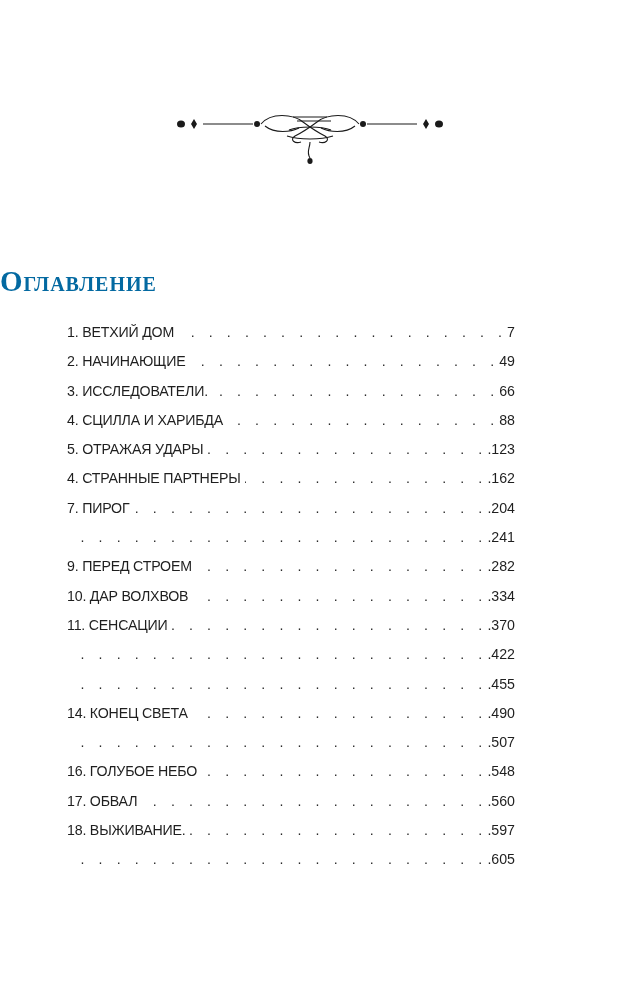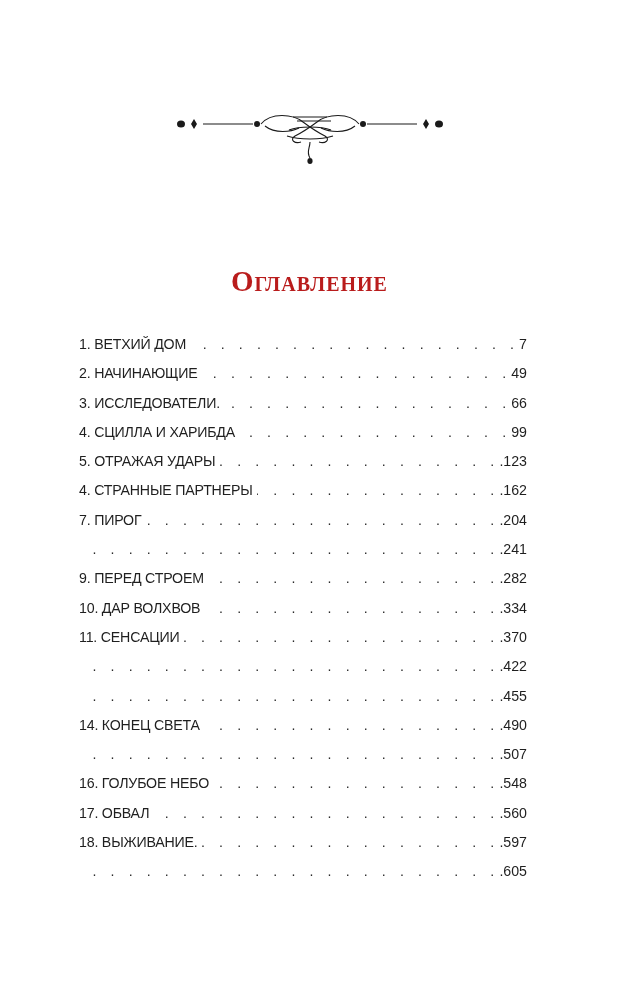--- a/index.html
+++ b/index.html
@@ -20,34 +20,33 @@
       left: 175px;
       top: 108px;
       width: 270px;
       height: 60px;
     }
     .page-title {
       position: absolute;
       left: 0;
       right: 0;
       top: 246px;
-      text-align: center;
       font-family: "Liberation Serif", "DejaVu Serif", serif;
       font-weight: bold;
       font-size: 29px;
       letter-spacing: 1px;
-      color: #b91c1c;
+      color: #0369a1;
       font-variant: small-caps;
     }
     .toc {
       position: absolute;
       left: 67px;
       width: 448px;
       top: 324px;
-      margin: 12px;
+      margin: 0;
       padding: 0;
       list-style: none;
     }
     .toc-row {
       display: flex;
       align-items: baseline;
       height: 29.3px;
       font-family: "Liberation Sans", "DejaVu Sans", sans-serif;
       font-size: 14.2px;
       color: #1f1f1f;
@@ -122,21 +121,21 @@
       <span class="toc-page">49</span>
     </li>
   <li class="toc-row">
       <span class="toc-title">3. ИССЛЕДОВАТЕЛИ.</span>
       <span class="toc-leader">. . . . . . . . . . . . . . . . . . . . . . . . . . . . . . . . . . . . . . . . . . . . . . . . . . . .</span>
       <span class="toc-page">66</span>
     </li>
   <li class="toc-row">
       <span class="toc-title">4. СЦИЛЛА И ХАРИБДА</span>
       <span class="toc-leader">. . . . . . . . . . . . . . . . . . . . . . . . . . . . . . . . . . . . . . . . . . . . . . . . . . . .</span>
-      <span class="toc-page">99</span>
+      <span class="toc-page">88</span>
     </li>
   <li class="toc-row">
       <span class="toc-title">5. ОТРАЖАЯ УДАРЫ</span>
       <span class="toc-leader">. . . . . . . . . . . . . . . . . . . . . . . . . . . . . . . . . . . . . . . . . . . . . . . . . . . .</span>
       <span class="toc-page">.123</span>
     </li>
   <li class="toc-row">
       <span class="toc-title">4. СТРАННЫЕ ПАРТНЕРЫ</span>
       <span class="toc-leader">. . . . . . . . . . . . . . . . . . . . . . . . . . . . . . . . . . . . . . . . . . . . . . . . . . . .</span>
       <span class="toc-page">.162</span>

